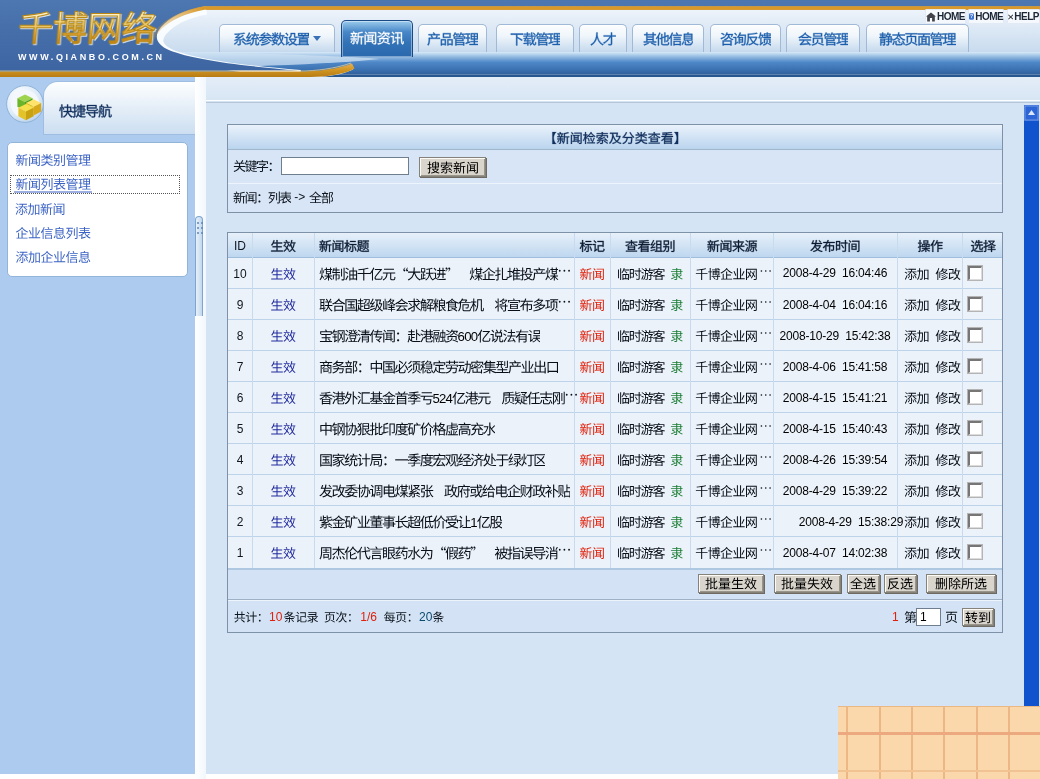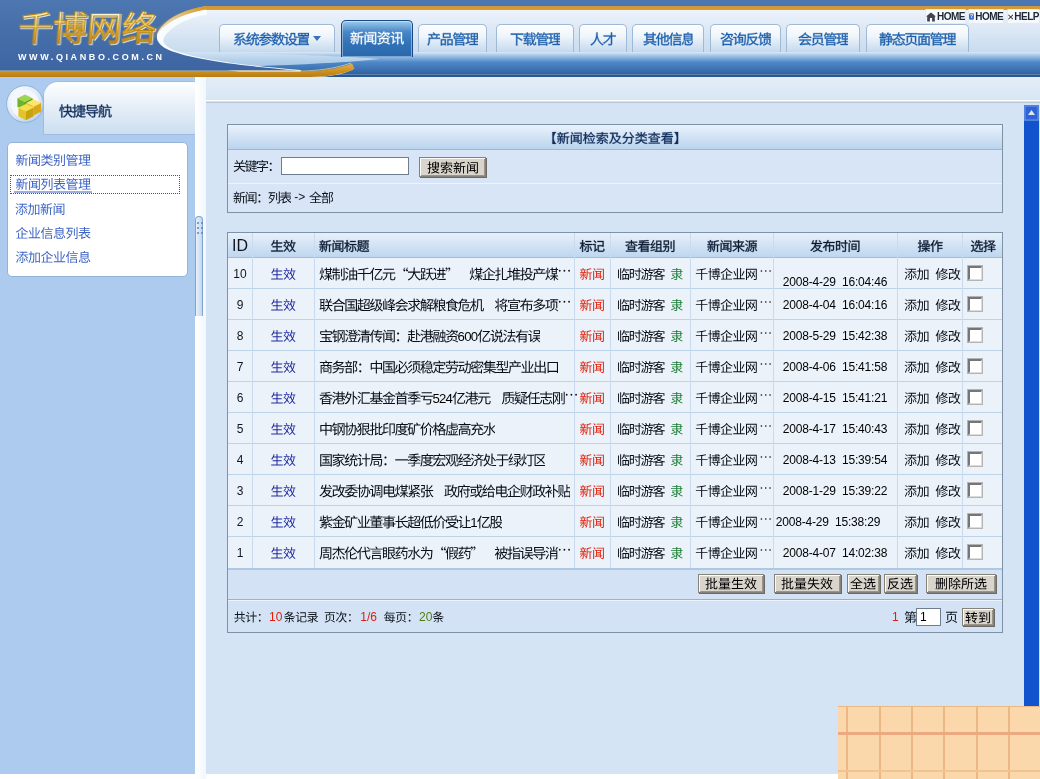--- a/index.html
+++ b/index.html
@@ -550,21 +550,21 @@
     <div style="position:absolute;left:228px;top:536px;width:774px;height:1px;background:#bdd3e9"></div>
     <div style="position:absolute;left:252px;top:233px;width:1px;height:335px;background:#c8daee"></div>
     <div style="position:absolute;left:314px;top:233px;width:1px;height:335px;background:#c8daee"></div>
     <div style="position:absolute;left:574px;top:233px;width:1px;height:335px;background:#c8daee"></div>
     <div style="position:absolute;left:610px;top:233px;width:1px;height:335px;background:#c8daee"></div>
     <div style="position:absolute;left:690px;top:233px;width:1px;height:335px;background:#c8daee"></div>
     <div style="position:absolute;left:773px;top:233px;width:1px;height:335px;background:#c8daee"></div>
     <div style="position:absolute;left:897px;top:233px;width:1px;height:335px;background:#c8daee"></div>
     <div style="position:absolute;left:962px;top:233px;width:1px;height:335px;background:#c8daee"></div>
     <div style="position:absolute;left:228px;top:568px;width:774px;height:2px;background:#aec8e2"></div>
-    <div class="t" style="left:240px;top:246px;transform:translate(-50%,-50%)"><b class="as" style="font-size:16px">ID</b></div>
+    <div class="t" style="left:240px;top:246px;transform:translate(-50%,-50%)"><b class="as" style="font-size:12px">ID</b></div>
     <div class="t" style="left:283px;top:246px;transform:translate(-50%,-50%)"><svg class="k b" style="width:26.0px;height:13px;color:#0d1b33;" viewBox="0 -880 1926 1000">
         <use href="#u751f" x="0"></use>
         <use href="#u6548" x="963"></use>
       </svg></div>
     <div class="t" style="left:592px;top:246px;transform:translate(-50%,-50%)"><svg class="k b" style="width:26.0px;height:13px;color:#0d1b33;" viewBox="0 -880 1926 1000">
         <use href="#u6807" x="0"></use>
         <use href="#u8bb0" x="963"></use>
       </svg></div>
     <div class="t" style="left:650px;top:246px;transform:translate(-50%,-50%)"><svg class="k b" style="width:52.0px;height:13px;color:#0d1b33;" viewBox="0 -880 3852 1000">
         <use href="#u67e5" x="0"></use>
@@ -638,21 +638,21 @@
       </svg></div>
     <div class="t" style="left:694px;top:273.5px;"><svg class="k" style="width:64.5px;height:13px;color:#0a0f18;" viewBox="0 -880 4778 1000">
         <use href="#u5343" x="0"></use>
         <use href="#u535a" x="956"></use>
         <use href="#u4f01" x="1911"></use>
         <use href="#u4e1a" x="2867"></use>
         <use href="#u7f51" x="3822"></use>
       </svg><svg class="k" style="width:13.0px;height:13px;color:#0a0f18;" viewBox="0 -880 963 1000">
         <use href="#u2026" x="0" y="-230"></use>
       </svg></div>
-    <div class="t" style="left:835px;top:282px;transform:translate(-50%,-50%)"><span class="dt">2008-4-29  16:04:46</span></div>
+    <div class="t" style="left:835px;top:273px;transform:translate(-50%,-50%)"><span class="dt">2008-4-29  16:04:46</span></div>
     <div class="t" style="left:903px;top:273.5px;"><svg class="k" style="width:58.5px;height:13px;color:#0a0f18;" viewBox="0 -880 4333 1000">
         <use href="#u6dfb" x="0"></use>
         <use href="#u52a0" x="963"></use>
         <use href="#u4fee" x="2407"></use>
         <use href="#u6539" x="3370"></use>
       </svg></div>
     <div class="cb" style="left:968px;top:266px"></div>
     <div class="t" style="left:240px;top:304.5px;transform:translate(-50%,-50%)"><span class="as">9</span></div>
     <div class="t" style="left:283px;top:304.5px;transform:translate(-50%,-50%)"><svg class="k" style="width:26.0px;height:13px;color:#222b9e;" viewBox="0 -880 1926 1000">
         <use href="#u751f" x="0"></use>
@@ -748,21 +748,21 @@
       </svg></div>
     <div class="t" style="left:694px;top:335.5px;"><svg class="k" style="width:64.5px;height:13px;color:#0a0f18;" viewBox="0 -880 4778 1000">
         <use href="#u5343" x="0"></use>
         <use href="#u535a" x="956"></use>
         <use href="#u4f01" x="1911"></use>
         <use href="#u4e1a" x="2867"></use>
         <use href="#u7f51" x="3822"></use>
       </svg><svg class="k" style="width:13.0px;height:13px;color:#0a0f18;" viewBox="0 -880 963 1000">
         <use href="#u2026" x="0" y="-230"></use>
       </svg></div>
-    <div class="t" style="left:835px;top:335.5px;transform:translate(-50%,-50%)"><span class="dt">2008-5-29  15:42:38</span></div>
+    <div class="t" style="left:835px;top:335.5px;transform:translate(-50%,-50%)"><span class="dt">2008-10-29  15:42:38</span></div>
     <div class="t" style="left:903px;top:335.5px;"><svg class="k" style="width:58.5px;height:13px;color:#0a0f18;" viewBox="0 -880 4333 1000">
         <use href="#u6dfb" x="0"></use>
         <use href="#u52a0" x="963"></use>
         <use href="#u4fee" x="2407"></use>
         <use href="#u6539" x="3370"></use>
       </svg></div>
     <div class="cb" style="left:968px;top:328px"></div>
     <div class="t" style="left:240px;top:366.5px;transform:translate(-50%,-50%)"><span class="as">7</span></div>
     <div class="t" style="left:283px;top:366.5px;transform:translate(-50%,-50%)"><svg class="k" style="width:26.0px;height:13px;color:#222b9e;" viewBox="0 -880 1926 1000">
         <use href="#u751f" x="0"></use>
@@ -910,21 +910,21 @@
       </svg></div>
     <div class="t" style="left:694px;top:428.5px;"><svg class="k" style="width:64.5px;height:13px;color:#0a0f18;" viewBox="0 -880 4778 1000">
         <use href="#u5343" x="0"></use>
         <use href="#u535a" x="956"></use>
         <use href="#u4f01" x="1911"></use>
         <use href="#u4e1a" x="2867"></use>
         <use href="#u7f51" x="3822"></use>
       </svg><svg class="k" style="width:13.0px;height:13px;color:#0a0f18;" viewBox="0 -880 963 1000">
         <use href="#u2026" x="0" y="-230"></use>
       </svg></div>
-    <div class="t" style="left:835px;top:428.5px;transform:translate(-50%,-50%)"><span class="dt">2008-4-17  15:40:43</span></div>
+    <div class="t" style="left:835px;top:428.5px;transform:translate(-50%,-50%)"><span class="dt">2008-4-15  15:40:43</span></div>
     <div class="t" style="left:903px;top:428.5px;"><svg class="k" style="width:58.5px;height:13px;color:#0a0f18;" viewBox="0 -880 4333 1000">
         <use href="#u6dfb" x="0"></use>
         <use href="#u52a0" x="963"></use>
         <use href="#u4fee" x="2407"></use>
         <use href="#u6539" x="3370"></use>
       </svg></div>
     <div class="cb" style="left:968px;top:421px"></div>
     <div class="t" style="left:240px;top:459.5px;transform:translate(-50%,-50%)"><span class="as">4</span></div>
     <div class="t" style="left:283px;top:459.5px;transform:translate(-50%,-50%)"><svg class="k" style="width:26.0px;height:13px;color:#222b9e;" viewBox="0 -880 1926 1000">
         <use href="#u751f" x="0"></use>
@@ -964,21 +964,21 @@
       </svg></div>
     <div class="t" style="left:694px;top:459.5px;"><svg class="k" style="width:64.5px;height:13px;color:#0a0f18;" viewBox="0 -880 4778 1000">
         <use href="#u5343" x="0"></use>
         <use href="#u535a" x="956"></use>
         <use href="#u4f01" x="1911"></use>
         <use href="#u4e1a" x="2867"></use>
         <use href="#u7f51" x="3822"></use>
       </svg><svg class="k" style="width:13.0px;height:13px;color:#0a0f18;" viewBox="0 -880 963 1000">
         <use href="#u2026" x="0" y="-230"></use>
       </svg></div>
-    <div class="t" style="left:835px;top:459.5px;transform:translate(-50%,-50%)"><span class="dt">2008-4-13  15:39:54</span></div>
+    <div class="t" style="left:835px;top:459.5px;transform:translate(-50%,-50%)"><span class="dt">2008-4-26  15:39:54</span></div>
     <div class="t" style="left:903px;top:459.5px;"><svg class="k" style="width:58.5px;height:13px;color:#0a0f18;" viewBox="0 -880 4333 1000">
         <use href="#u6dfb" x="0"></use>
         <use href="#u52a0" x="963"></use>
         <use href="#u4fee" x="2407"></use>
         <use href="#u6539" x="3370"></use>
       </svg></div>
     <div class="cb" style="left:968px;top:452px"></div>
     <div class="t" style="left:240px;top:490.5px;transform:translate(-50%,-50%)"><span class="as">3</span></div>
     <div class="t" style="left:283px;top:490.5px;transform:translate(-50%,-50%)"><svg class="k" style="width:26.0px;height:13px;color:#222b9e;" viewBox="0 -880 1926 1000">
         <use href="#u751f" x="0"></use>
@@ -1019,21 +1019,21 @@
       </svg></div>
     <div class="t" style="left:694px;top:490.5px;"><svg class="k" style="width:64.5px;height:13px;color:#0a0f18;" viewBox="0 -880 4778 1000">
         <use href="#u5343" x="0"></use>
         <use href="#u535a" x="956"></use>
         <use href="#u4f01" x="1911"></use>
         <use href="#u4e1a" x="2867"></use>
         <use href="#u7f51" x="3822"></use>
       </svg><svg class="k" style="width:13.0px;height:13px;color:#0a0f18;" viewBox="0 -880 963 1000">
         <use href="#u2026" x="0" y="-230"></use>
       </svg></div>
-    <div class="t" style="left:835px;top:490.5px;transform:translate(-50%,-50%)"><span class="dt">2008-1-29  15:39:22</span></div>
+    <div class="t" style="left:835px;top:490.5px;transform:translate(-50%,-50%)"><span class="dt">2008-4-29  15:39:22</span></div>
     <div class="t" style="left:903px;top:490.5px;"><svg class="k" style="width:58.5px;height:13px;color:#0a0f18;" viewBox="0 -880 4333 1000">
         <use href="#u6dfb" x="0"></use>
         <use href="#u52a0" x="963"></use>
         <use href="#u4fee" x="2407"></use>
         <use href="#u6539" x="3370"></use>
       </svg></div>
     <div class="cb" style="left:968px;top:483px"></div>
     <div class="t" style="left:240px;top:521.5px;transform:translate(-50%,-50%)"><span class="as">2</span></div>
     <div class="t" style="left:283px;top:521.5px;transform:translate(-50%,-50%)"><svg class="k" style="width:26.0px;height:13px;color:#222b9e;" viewBox="0 -880 1926 1000">
         <use href="#u751f" x="0"></use>
@@ -1070,21 +1070,21 @@
       </svg></div>
     <div class="t" style="left:694px;top:521.5px;"><svg class="k" style="width:64.5px;height:13px;color:#0a0f18;" viewBox="0 -880 4778 1000">
         <use href="#u5343" x="0"></use>
         <use href="#u535a" x="956"></use>
         <use href="#u4f01" x="1911"></use>
         <use href="#u4e1a" x="2867"></use>
         <use href="#u7f51" x="3822"></use>
       </svg><svg class="k" style="width:13.0px;height:13px;color:#0a0f18;" viewBox="0 -880 963 1000">
         <use href="#u2026" x="0" y="-230"></use>
       </svg></div>
-    <div class="t" style="left:828px;top:521.5px;transform:translate(-50%,-50%)"><span class="dt">2008-4-29  15:38:29</span></div>
+    <div class="t" style="left:851px;top:521.5px;transform:translate(-50%,-50%)"><span class="dt">2008-4-29  15:38:29</span></div>
     <div class="t" style="left:903px;top:521.5px;"><svg class="k" style="width:58.5px;height:13px;color:#0a0f18;" viewBox="0 -880 4333 1000">
         <use href="#u6dfb" x="0"></use>
         <use href="#u52a0" x="963"></use>
         <use href="#u4fee" x="2407"></use>
         <use href="#u6539" x="3370"></use>
       </svg></div>
     <div class="cb" style="left:968px;top:514px"></div>
     <div class="t" style="left:240px;top:552.5px;transform:translate(-50%,-50%)"><span class="as">1</span></div>
     <div class="t" style="left:283px;top:552.5px;transform:translate(-50%,-50%)"><svg class="k" style="width:26.0px;height:13px;color:#222b9e;" viewBox="0 -880 1926 1000">
         <use href="#u751f" x="0"></use>
@@ -1186,21 +1186,21 @@
         <use href="#u6761" x="0"></use>
         <use href="#u8bb0" x="960"></use>
         <use href="#u5f55" x="1920"></use>
         <use href="#u9875" x="3360"></use>
         <use href="#u6b21" x="4320"></use>
         <use href="#uff1a" x="5280"></use>
       </svg><span class="as" style="color:#e0200a">1/6</span><svg class="k" style="width:42.0px;height:12px;color:#10161f;" viewBox="0 -880 3360 1000">
         <use href="#u6bcf" x="480"></use>
         <use href="#u9875" x="1440"></use>
         <use href="#uff1a" x="2400"></use>
-      </svg><span class="as" style="color:#4d7c0f">20</span><svg class="k" style="width:12.0px;height:12px;color:#10161f;" viewBox="0 -880 960 1000">
+      </svg><span class="as" style="color:#0c4a6e">20</span><svg class="k" style="width:12.0px;height:12px;color:#10161f;" viewBox="0 -880 960 1000">
         <use href="#u6761" x="0"></use>
       </svg></div>
     <div class="t" style="left:892px;top:617px;"><span class="as" style="color:#e0200a">1</span></div>
     <div class="t" style="left:904px;top:617px;"><svg class="k" style="width:13.0px;height:13px;color:#10161f;" viewBox="0 -880 1000 1000">
         <use href="#u7b2c" x="0"></use>
       </svg></div>
     <input class="inp" style="left: 916px; top: 608px; width: 25px; height: 18px; font-size: 12px;" value="1">
     <div class="t" style="left:945px;top:617px;"><svg class="k" style="width:13.0px;height:13px;color:#10161f;" viewBox="0 -880 1000 1000">
         <use href="#u9875" x="0"></use>
       </svg></div>

